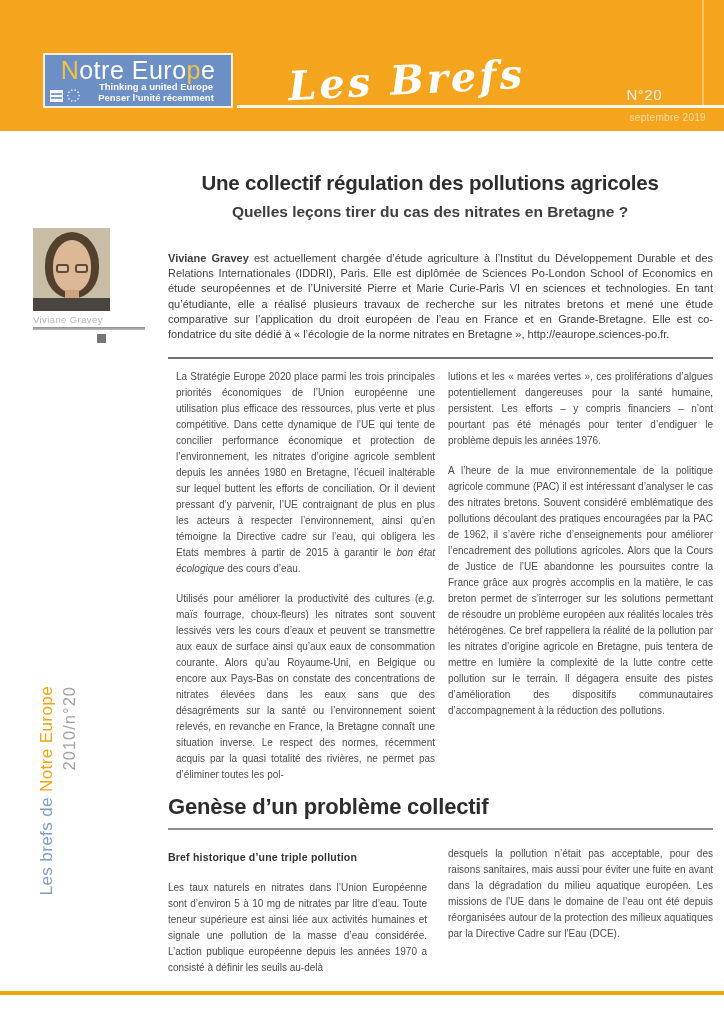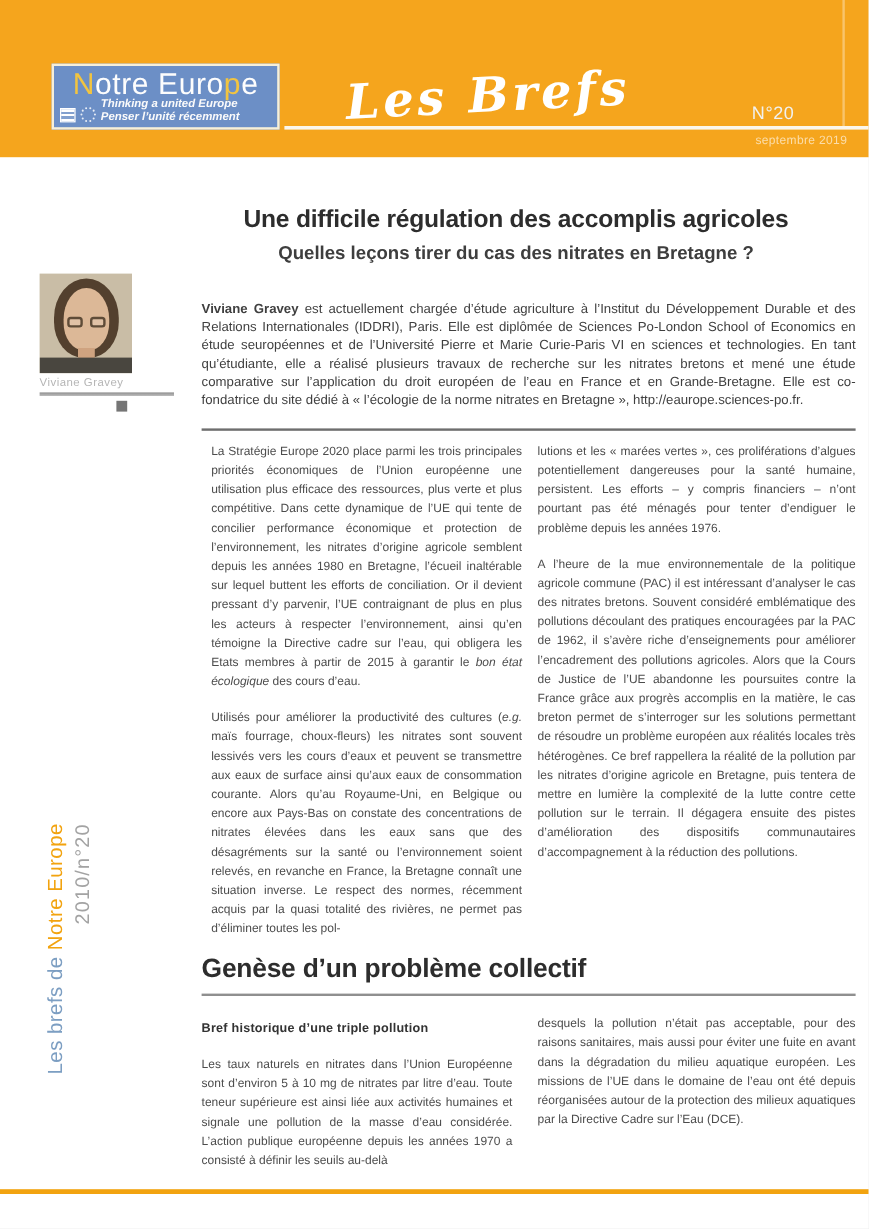--- a/index.html
+++ b/index.html
@@ -18,21 +18,21 @@
   .logo-box { position:absolute; left:43px; top:53px; width:190px; height:55px;
     background:#6C8FC6; border:2px solid #F6EFD9; }
   .logo-wordmark { text-align:center; margin-top:1px; font-size:25px; letter-spacing:0.5px;
     color:#FDFDFD; font-weight:400; white-space:nowrap; }
   .logo-wordmark .accent { color:#F2C440; }
   .logo-bottom { position:absolute; left:5px; right:3px; bottom:3px; display:flex; align-items:flex-end; gap:3px; }
   .doc-icon { width:13px; height:12px; margin-bottom:1px;
     background:repeating-linear-gradient(to bottom, #ffffff 0 2px, rgba(255,255,255,0.15) 2px 4px);
     border:1px solid #ffffff; }
   .stars-icon { width:15px; height:15px; margin-bottom:0; }
-  .taglines { flex:1; text-align:left; font-style:italic; font-weight:bold;
+  .taglines { flex:1; text-align:center; font-weight:bold;
     font-size:9.5px; line-height:11px; color:#FBFBFB; white-space:nowrap; }
 
   .series-script { position:absolute; left:288px; top:56px;
     font-family:"DejaVu Serif", serif; font-style:italic; font-weight:bold;
     font-size:40px; color:#FFFFFF; transform:rotate(-3deg); letter-spacing:3px; }
   .issue-no { position:absolute; right:62px; top:86px; font-size:15px; font-weight:normal;
     color:#F1F1EF; letter-spacing:0.5px; }
   .issue-date { position:absolute; right:18px; top:112px; font-size:10px;
     color:rgba(255,255,255,0.62); letter-spacing:0.3px; }
 
@@ -140,21 +140,21 @@
     <div class="ph-face"></div>
     <div class="ph-glass l"></div>
     <div class="ph-glass r"></div>
     <div class="ph-neck"></div>
     <div class="ph-body"></div>
   </div>
   <div class="photo-caption">Viviane Gravey</div>
   <div class="caption-rule"></div>
   <div class="caption-square"></div>
 
-  <h1 class="doc-title">Une difficile régulation des accomplis agricoles</h1>
+  <h1 class="doc-title">Une collectif régulation des pollutions agricoles</h1>
   <h2 class="doc-subtitle">Quelles leçons tirer du cas des nitrates en Bretagne ?</h2>
 
   <div class="bio"><b>Viviane Gravey</b><span> est actuellement chargée d’étude agriculture à l’Institut du Développement Durable et des Relations Internationales (IDDRI), Paris. Elle est diplômée de Sciences Po-London School of Economics en étude seuropéennes et de l’Université Pierre et Marie Curie-Paris VI en sciences et technologies. En tant qu’étudiante, elle a réalisé plusieurs travaux de recherche sur les nitrates bretons et mené une étude comparative sur l’application du droit européen de l’eau en France et en Grande-Bretagne. Elle est co-fondatrice du site dédié à « l’écologie de la norme nitrates en Bretagne », http://eaurope.sciences-po.fr.</span></div>
   <div class="bio-rule"></div>
 
   <div class="col col-left">
     <p><span>La Stratégie Europe 2020 place parmi les trois principales priorités économiques de l’Union européenne une utilisation plus efficace des ressources, plus verte et plus compétitive. Dans cette dynamique de l’UE qui tente de concilier performance économique et protection de l’environnement, les nitrates d’origine agricole semblent depuis les années 1980 en Bretagne, l’écueil inaltérable sur lequel buttent les efforts de conciliation. Or il devient pressant d’y parvenir, l’UE contraignant de plus en plus les acteurs à respecter l’environnement, ainsi qu’en témoigne la Directive cadre sur l’eau, qui obligera les Etats membres à partir de 2015 à garantir le </span><i>bon état écologique</i><span> des cours d’eau.</span></p>
     <p><span>Utilisés pour améliorer la productivité des cultures (</span><i>e.g.</i><span> maïs fourrage, choux-fleurs) les nitrates sont souvent lessivés vers les cours d’eaux et peuvent se transmettre aux eaux de surface ainsi qu’aux eaux de consommation courante. Alors qu’au Royaume-Uni, en Belgique ou encore aux Pays-Bas on constate des concentrations de nitrates élevées dans les eaux sans que des désagréments sur la santé ou l’environnement soient relevés, en revanche en France, la Bretagne connaît une situation inverse. Le respect des normes, récemment acquis par la quasi totalité des rivières, ne permet pas d’éliminer toutes les pol-</span></p>
   </div>
   <div class="col col-right">

